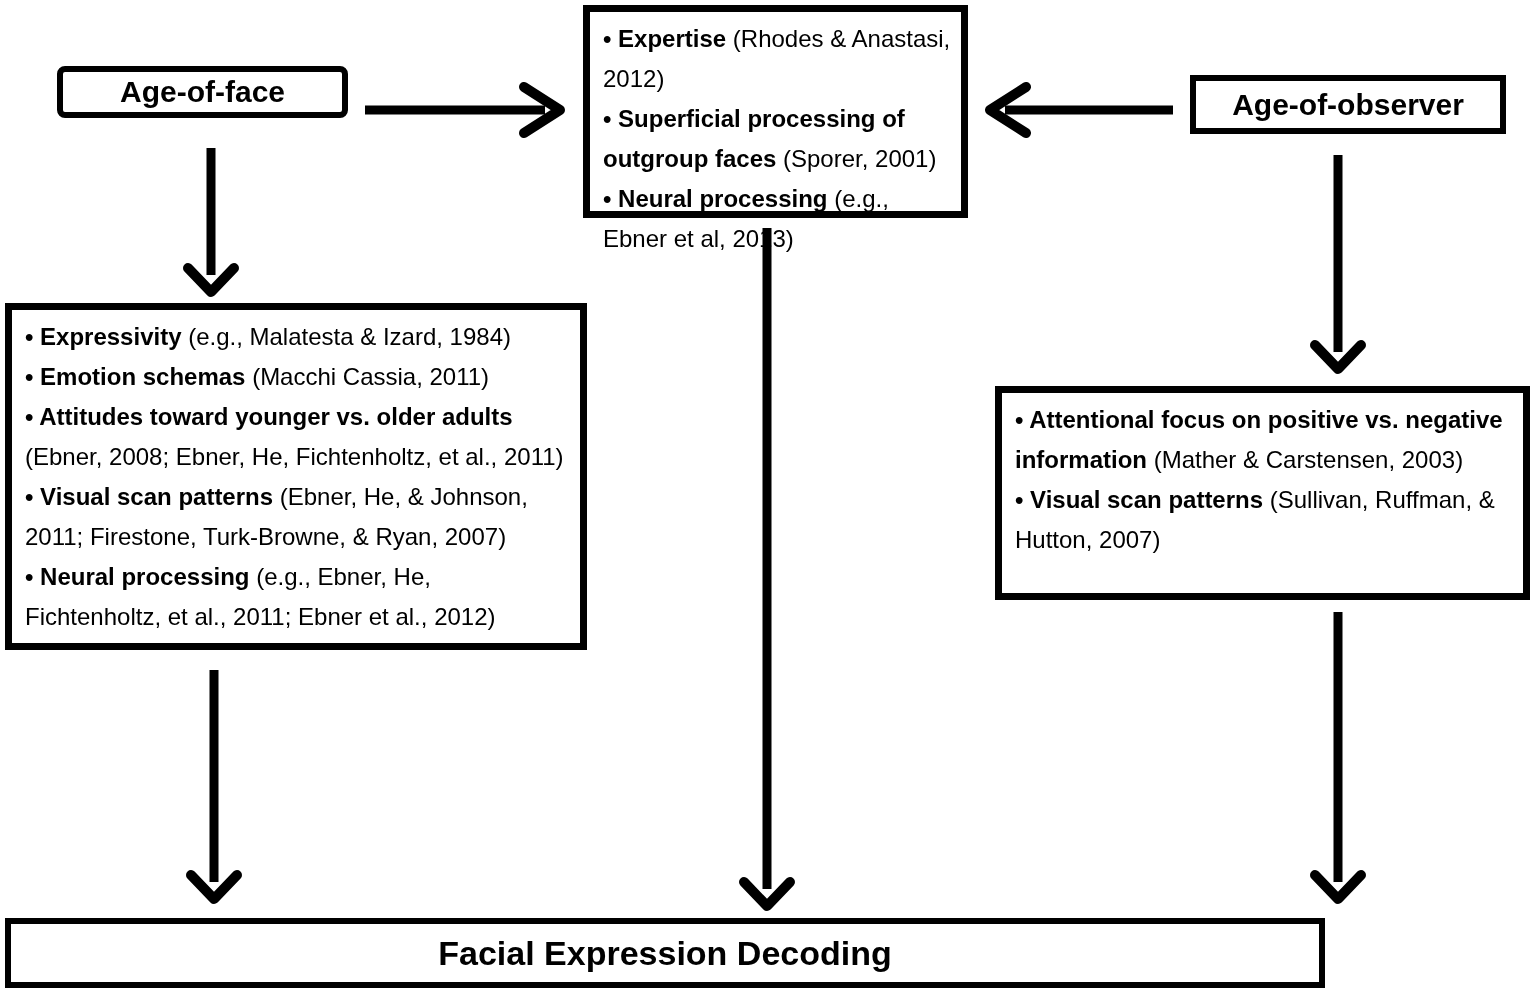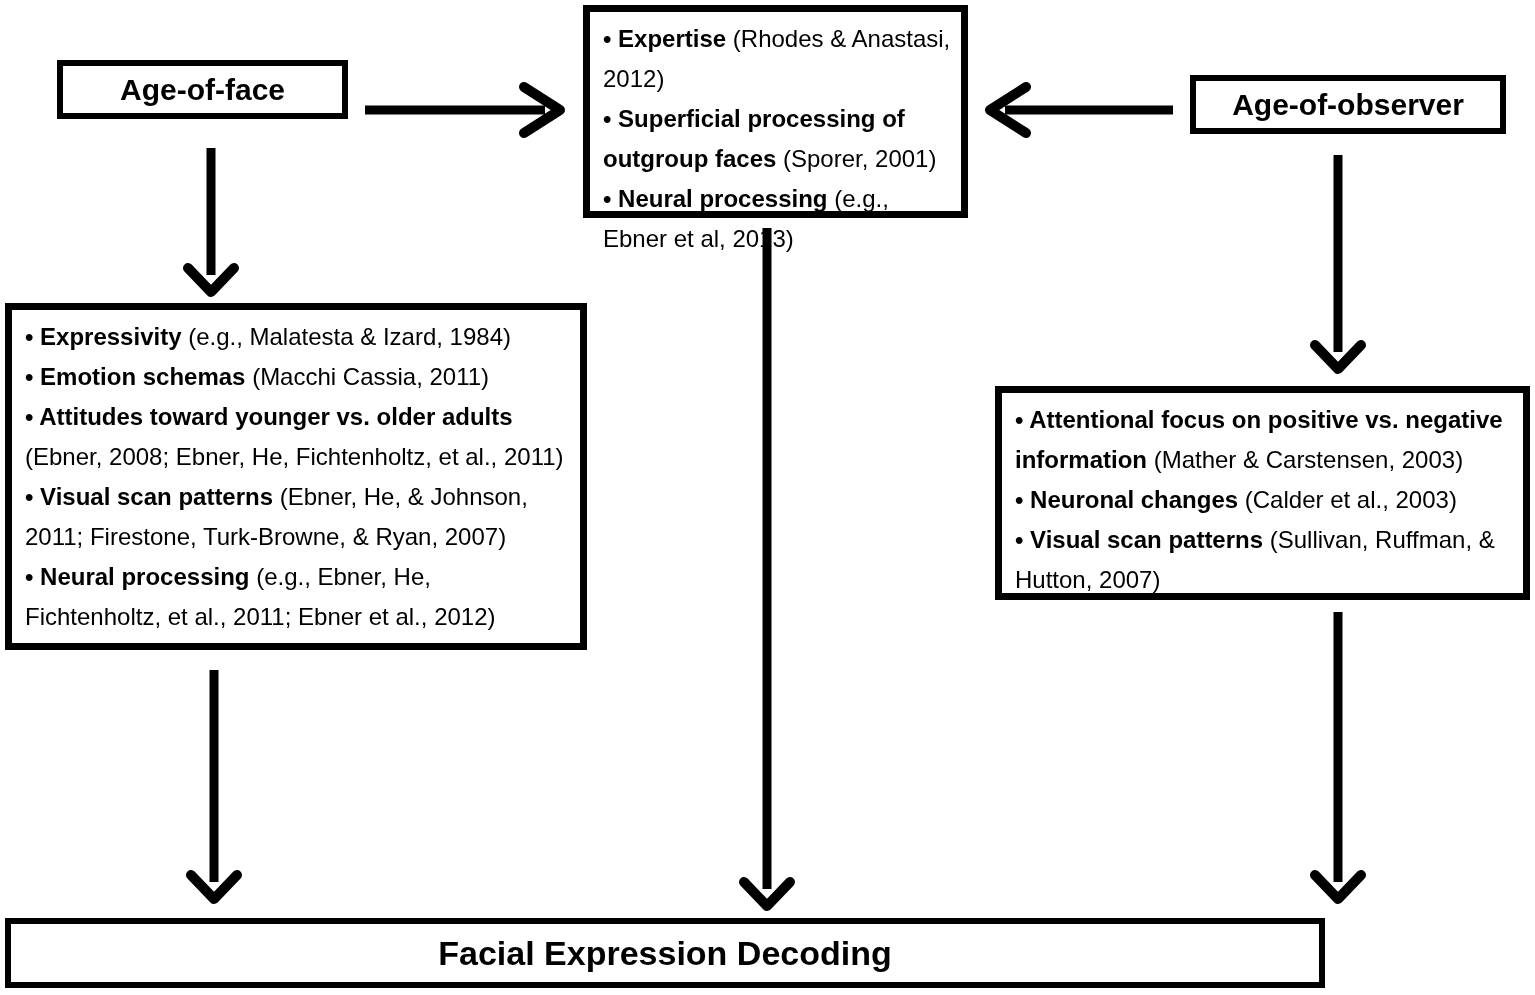--- a/index.html
+++ b/index.html
@@ -100,21 +100,21 @@
     <g>
       <path class="shaft" d="M214,670 V882"></path>
       <path class="head" d="M191,875 L214,899 L237,875"></path>
     </g>
     <g>
       <path class="shaft" d="M1338,612 V882"></path>
       <path class="head" d="M1315,875 L1338,899 L1361,875"></path>
     </g>
   </svg>
 
-  <div class="node header-node" style="left:57px; top:60px; width:291px; height:59px;">
+  <div class="node header-node" style="left:57px; top:66px; width:291px; height:52px;border-radius:8px;">
     <span>Age-of-face</span>
   </div>
 
   <div class="node header-node" style="left:1190px; top:75px; width:316px; height:59px;">
     <span>Age-of-observer</span>
   </div>
 
   <div class="node body-node" style="left:583px; top:5px; width:385px; height:213px;">
     <p><b>• Expertise</b><span> (Rhodes &amp; Anastasi, 2012)</span></p>
     <p><b>• Superficial processing of outgroup faces</b><span> (Sporer, 2001)</span></p>
@@ -124,21 +124,20 @@
   <div class="node body-node" style="left:5px; top:303px; width:582px; height:347px;">
     <p><b>• Expressivity</b><span> (e.g., Malatesta &amp; Izard, 1984)</span></p>
     <p><b>• Emotion schemas</b><span> (Macchi Cassia, 2011)</span></p>
     <p><b>• Attitudes toward younger vs. older adults</b><span> (Ebner, 2008; Ebner, He, Fichtenholtz, et al., 2011)</span></p>
     <p><b>• Visual scan patterns</b><span> (Ebner, He, &amp; Johnson, 2011; Firestone, Turk-Browne, &amp; Ryan, 2007)</span></p>
     <p><b>• Neural processing</b><span> (e.g., Ebner, He, Fichtenholtz, et al., 2011; Ebner et al., 2012)</span></p>
   </div>
 
   <div class="node body-node" style="left:995px; top:386px; width:535px; height:214px;">
     <p><b>• Attentional focus on positive vs. negative information</b><span> (Mather &amp; Carstensen, 2003)</span></p>
-    <p><b>• Neuronal changes</b><span> (Calder et al., 2003)</span></p>
     <p><b>• Visual scan patterns</b><span> (Sullivan, Ruffman, &amp; Hutton, 2007)</span></p>
   </div>
 
   <div class="node outcome-node" style="left:5px; top:918px; width:1320px; height:70px;">
     <span>Facial Expression Decoding</span>
   </div>
 
 </div>
 
 </body></html>

